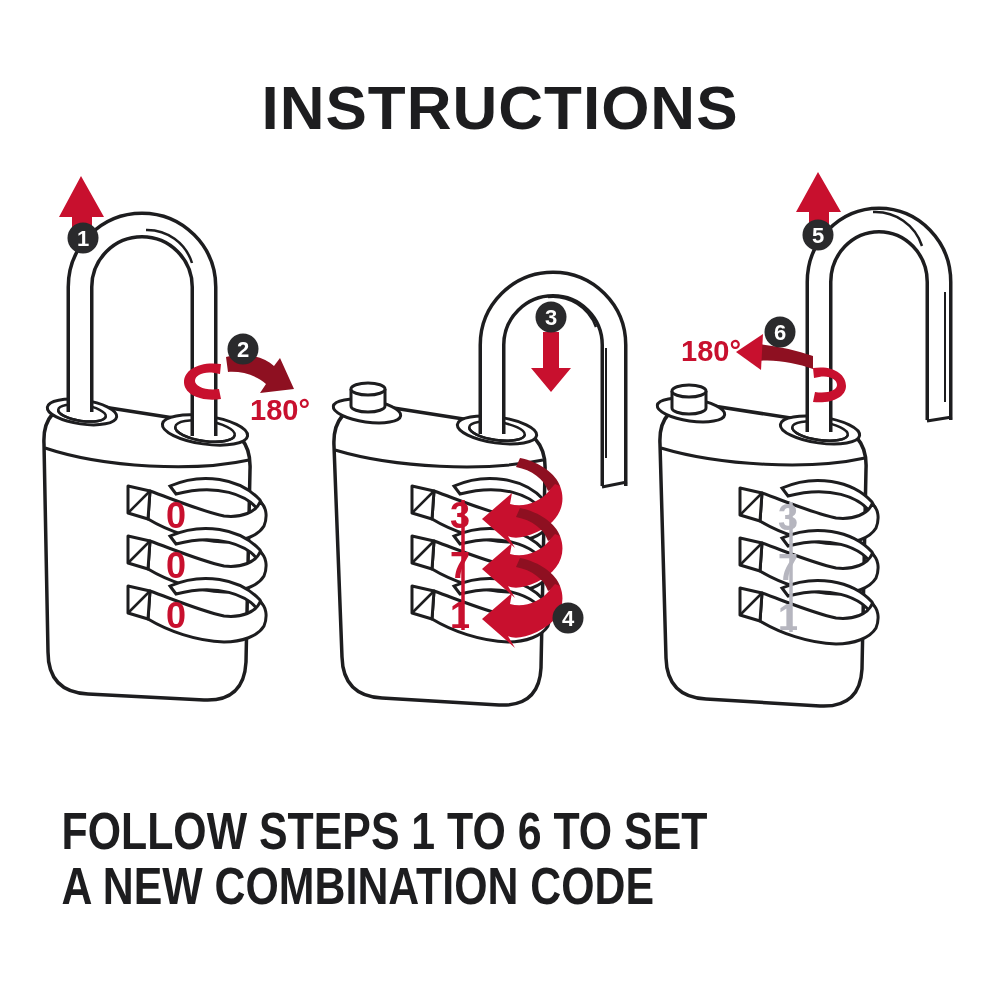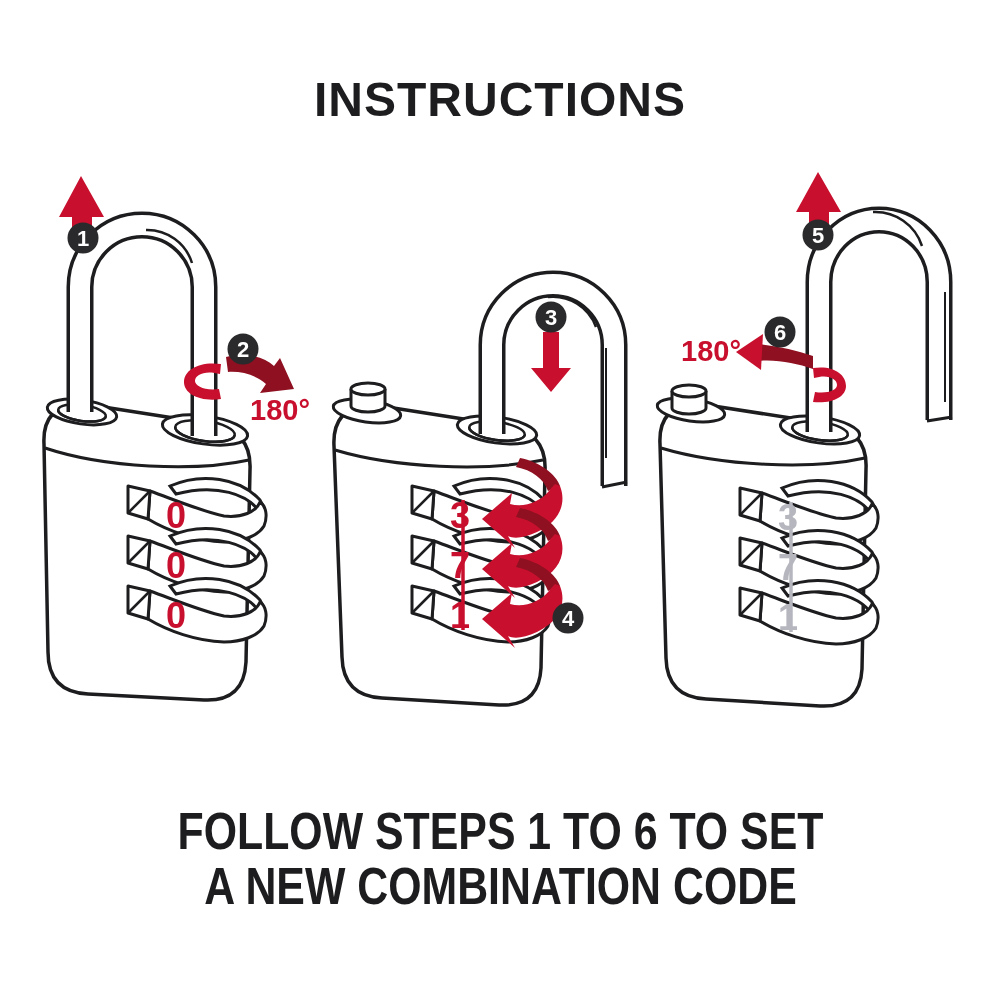--- a/index.html
+++ b/index.html
@@ -1,20 +1,20 @@
 <!DOCTYPE html>
 <html><head>
 <meta charset="utf-8">
 <style>
   html,body{margin:0;padding:0;background:#ffffff;}
   .page{position:relative;width:1000px;height:1000px;background:#ffffff;overflow:hidden;
         font-family:"Liberation Sans",sans-serif;}
   .title{position:absolute;top:72px;left:0;width:1000px;text-align:center;
-         font-size:48px;font-weight:700;color:#1d1d1f;letter-spacing:1px;}
-  .footer{position:absolute;top:804px;left:0;width:1000px;text-align:center;color:#1d1d1f;}
+         font-size:62px;font-weight:700;color:#1d1d1f;letter-spacing:1px;}
+  .footer{position:absolute;top:804px;left:0;width:1000px;text-align:left;color:#1d1d1f;}
   .footer-inner{display:inline-block;transform:scaleX(0.84);transform-origin:center;
          font-size:51px;font-weight:700;line-height:1.08;letter-spacing:0px;white-space:nowrap;}
   svg{position:absolute;left:0;top:0;}
   .ink{stroke:#1d1d1f;fill:#ffffff;}
   .thin{stroke:#1d1d1f;fill:none;}
   text{font-family:"Liberation Sans",sans-serif;}
   .badge-num{font-size:22px;font-weight:700;fill:#ffffff;text-anchor:middle;}
   .dial-num{font-size:36px;font-weight:700;text-anchor:middle;}
   .deg{font-size:29px;font-weight:700;fill:#c8102e;text-anchor:middle;}
 </style>

